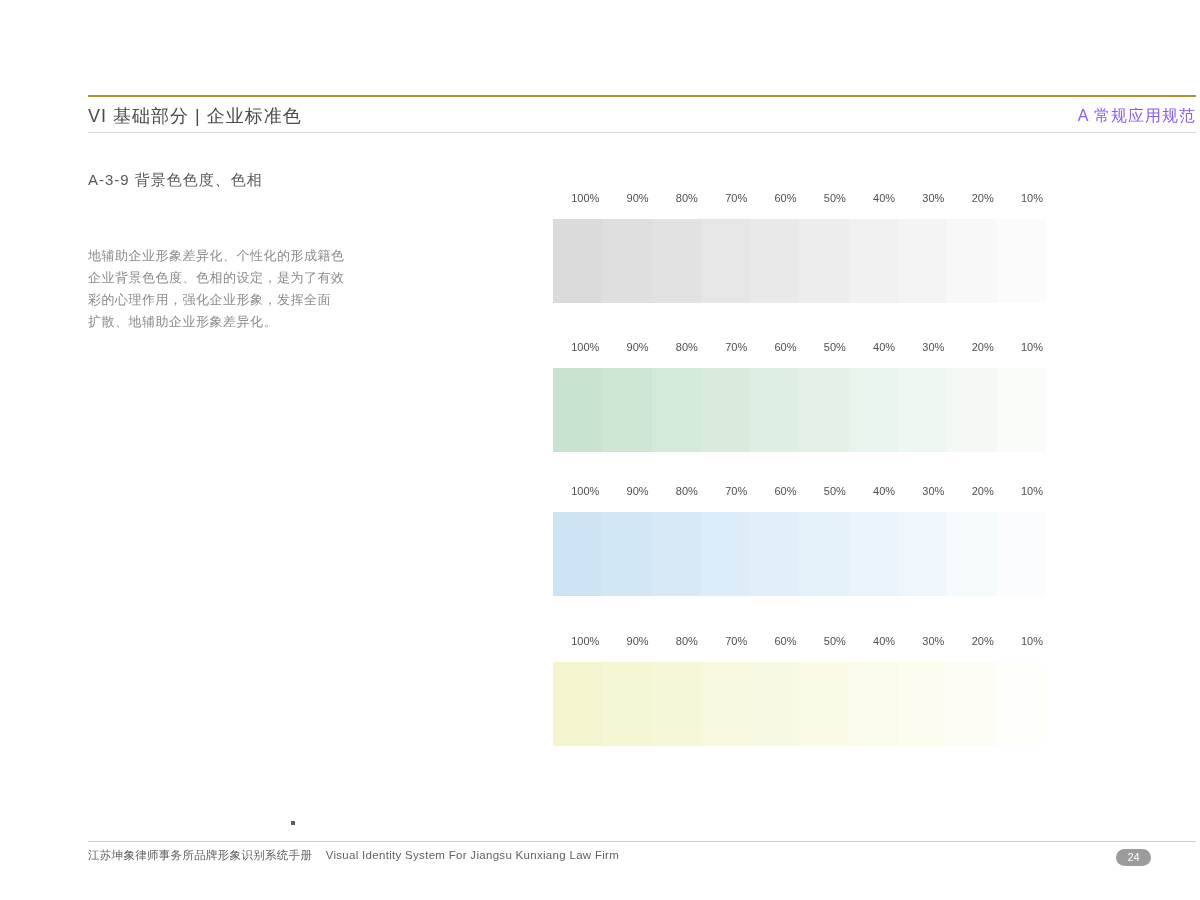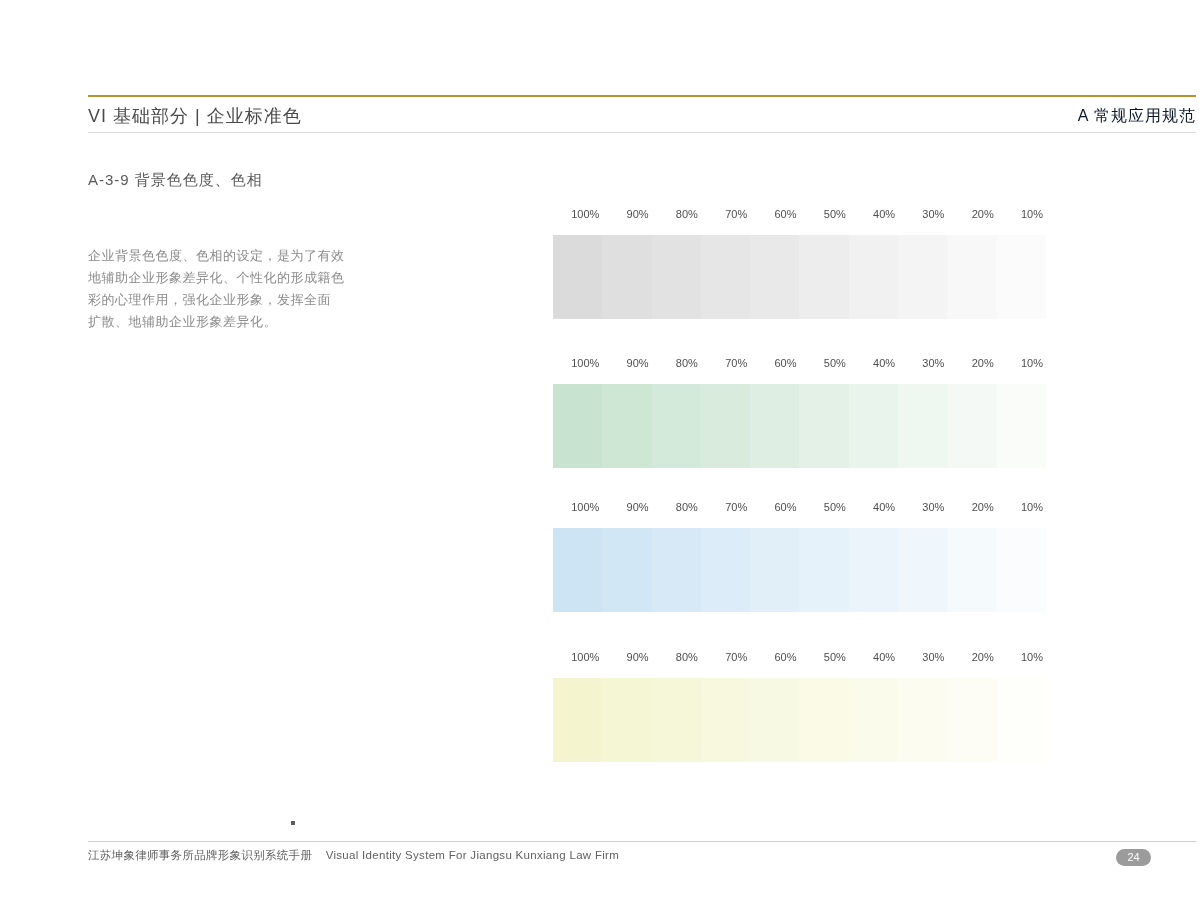--- a/index.html
+++ b/index.html
@@ -38,21 +38,21 @@
     font-size:13px;line-height:22px;color:#8b8b8b;letter-spacing:0.5px;
   }
   
   .tint-chart{
     position:absolute;left:553px;top:0;width:493px;height:800px;
   }
   .tint-group{position:absolute;left:0;width:493px;}
   .g0{top:191px}.g1{top:340px}.g2{top:484px}.g3{top:634px}
   .pct-row{
     display:grid;grid-template-columns:repeat(10,1fr);
-    height:14px;line-height:14px;margin-top:16px;
+    height:14px;line-height:14px;
   }
   .pct{
     font-size:11px;color:#4f4f4f;text-align:right;padding-right:3px;
   }
   .bar{
     margin-top:14px;height:84px;
     display:grid;grid-template-columns:repeat(10,1fr);
   }
   .cell{height:84px;}
   
@@ -75,30 +75,30 @@
 </style>
 </head>
 <body>
 
 <div class="page">
 
   <div class="rule-gold" style="background: rgb(184, 146, 46);"></div>
 
   <div class="header-titles">
     <div class="header-left">VI 基础部分  |  企业标准色</div>
-    <div class="header-right" style="color: #0f172a; text-align: center;">A 常规应用规范</div>
+    <div class="header-right" style="color: #8b5cf6; text-align: center;">A 常规应用规范</div>
   </div>
 
   <div class="rule-gray"></div>
 
   <div class="section-title">A-3-9 背景色色度、色相</div>
 
   <div class="description">
+    <div>地辅助企业形象差异化、个性化的形成籍色</div>
     <div>企业背景色色度、色相的设定，是为了有效</div>
-    <div>地辅助企业形象差异化、个性化的形成籍色</div>
     <div>彩的心理作用，强化企业形象，发挥全面</div>
     <div>扩散、地辅助企业形象差异化。</div>
   </div>
 
   <div class="tint-chart">
       <div class="tint-group g0">
         <div class="pct-row">
           <div class="pct">100%</div>
           <div class="pct">90%</div>
           <div class="pct">80%</div>

